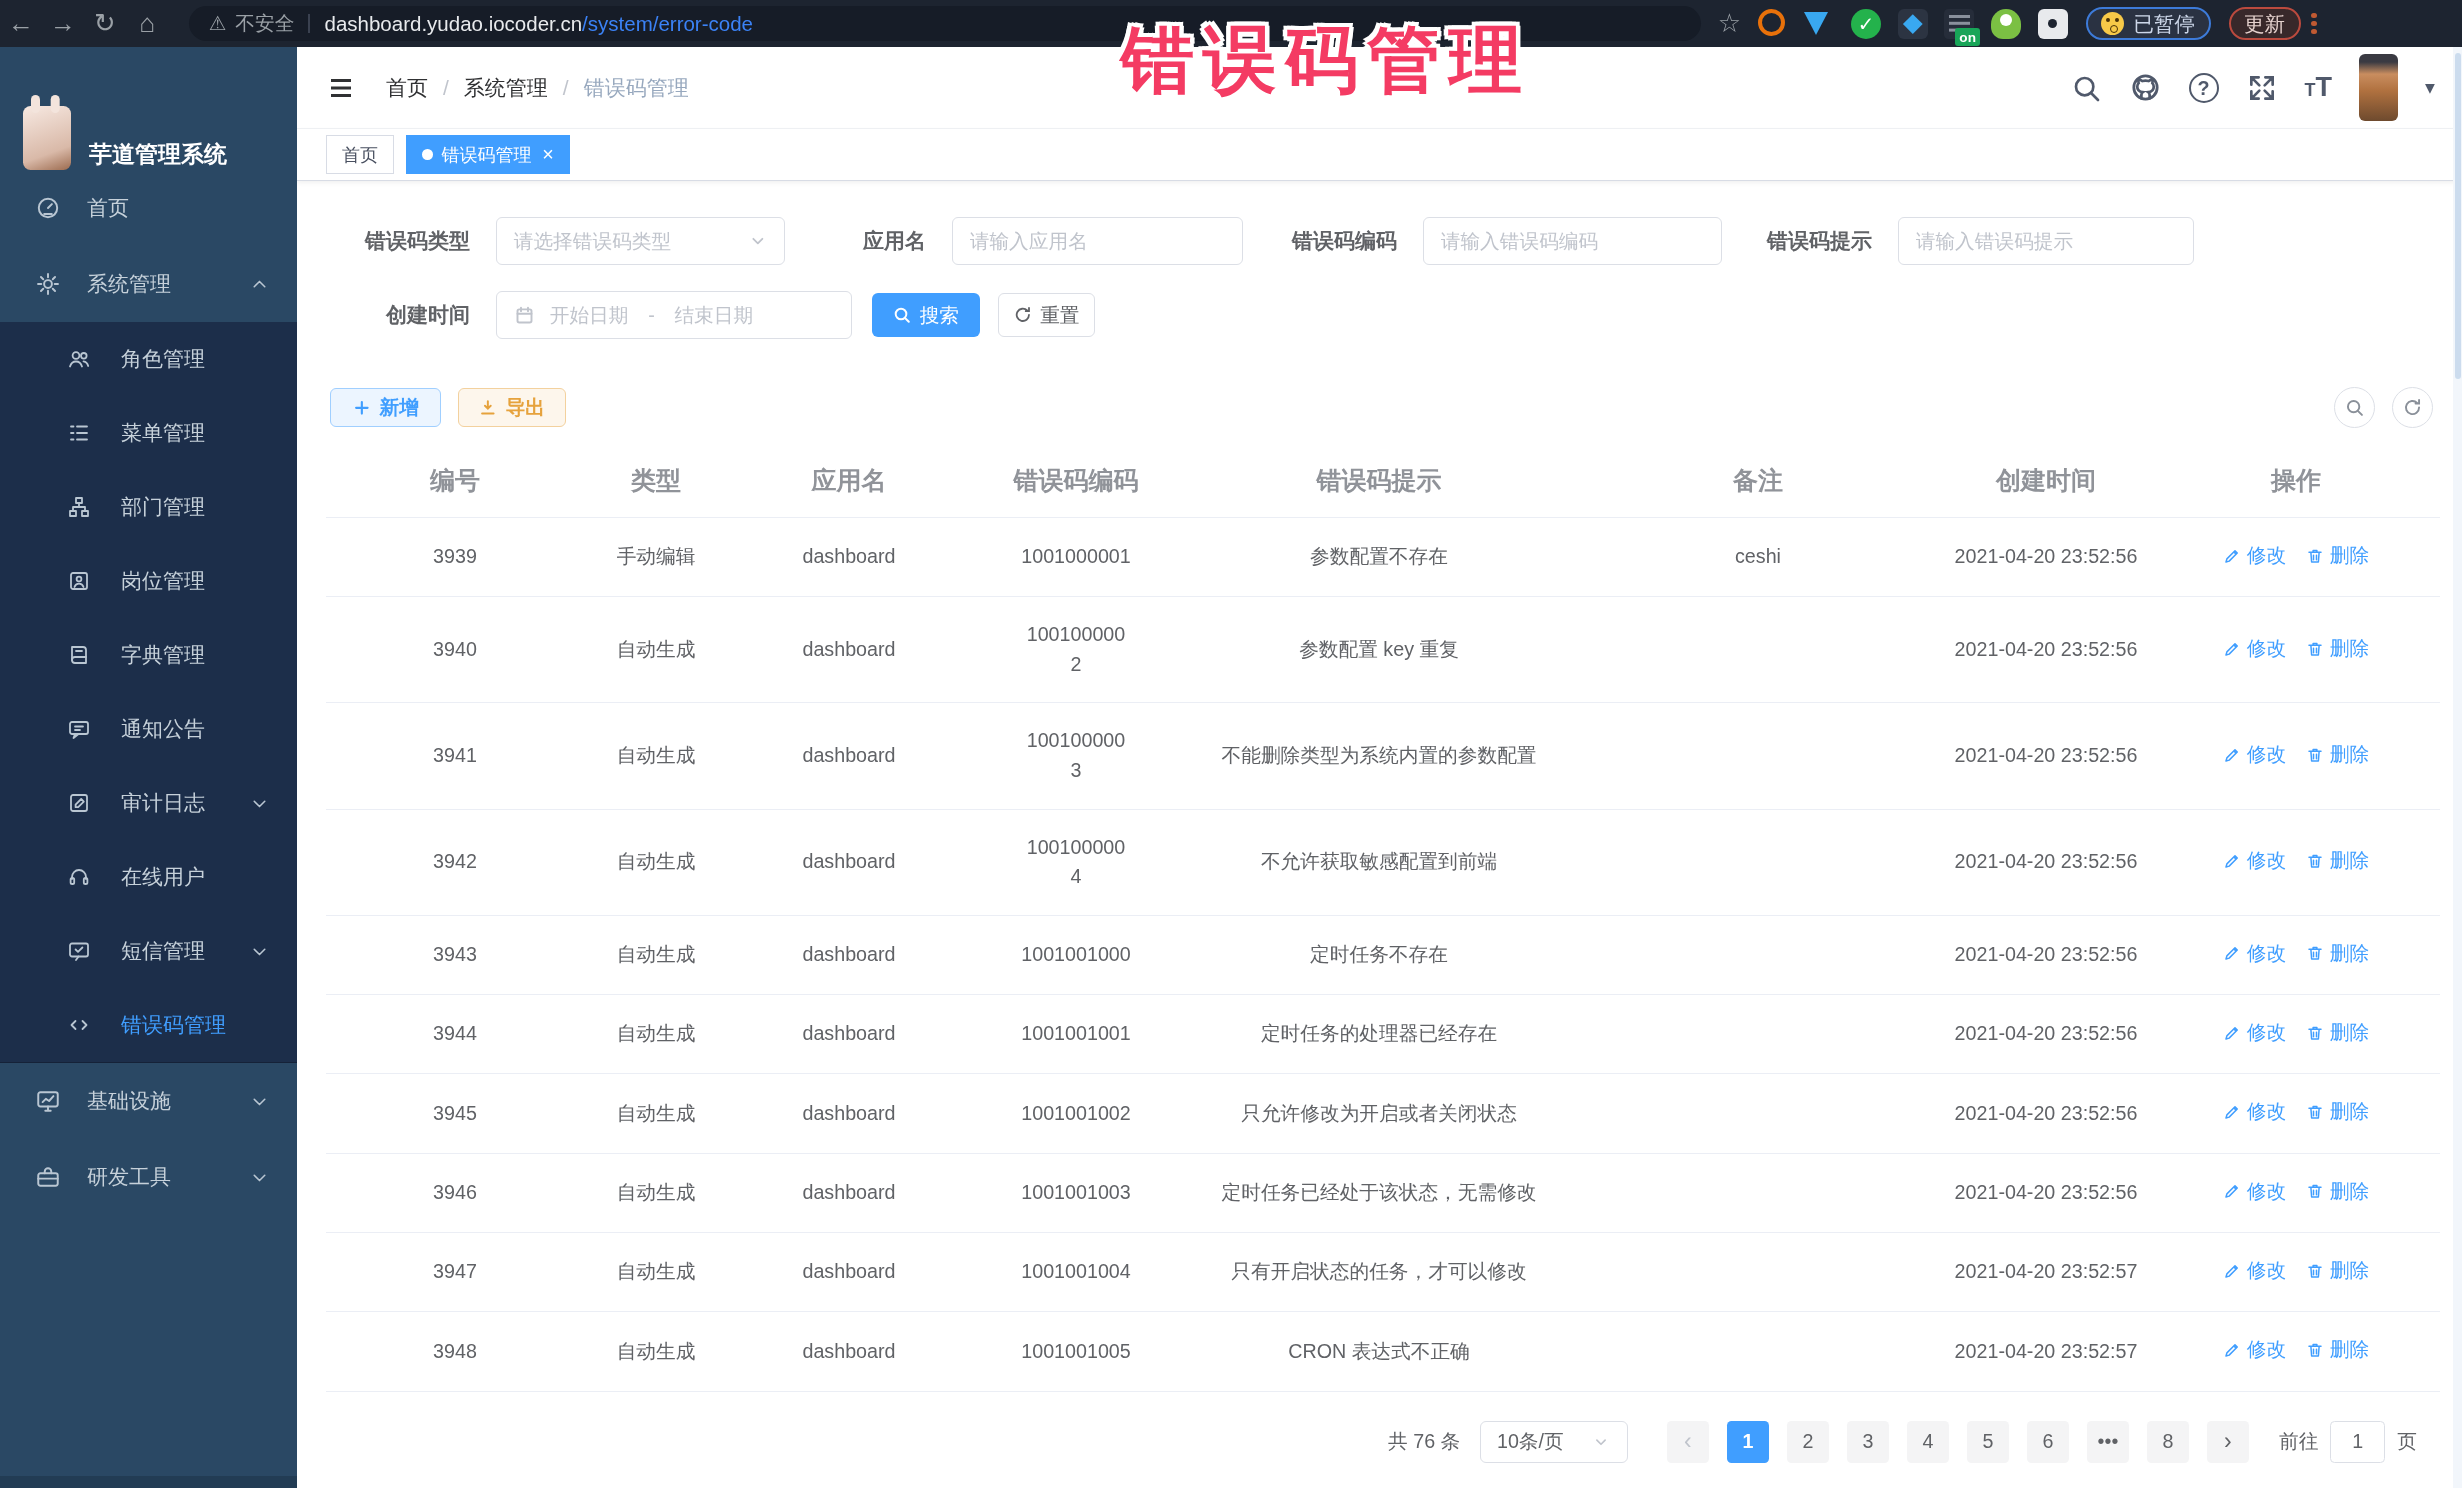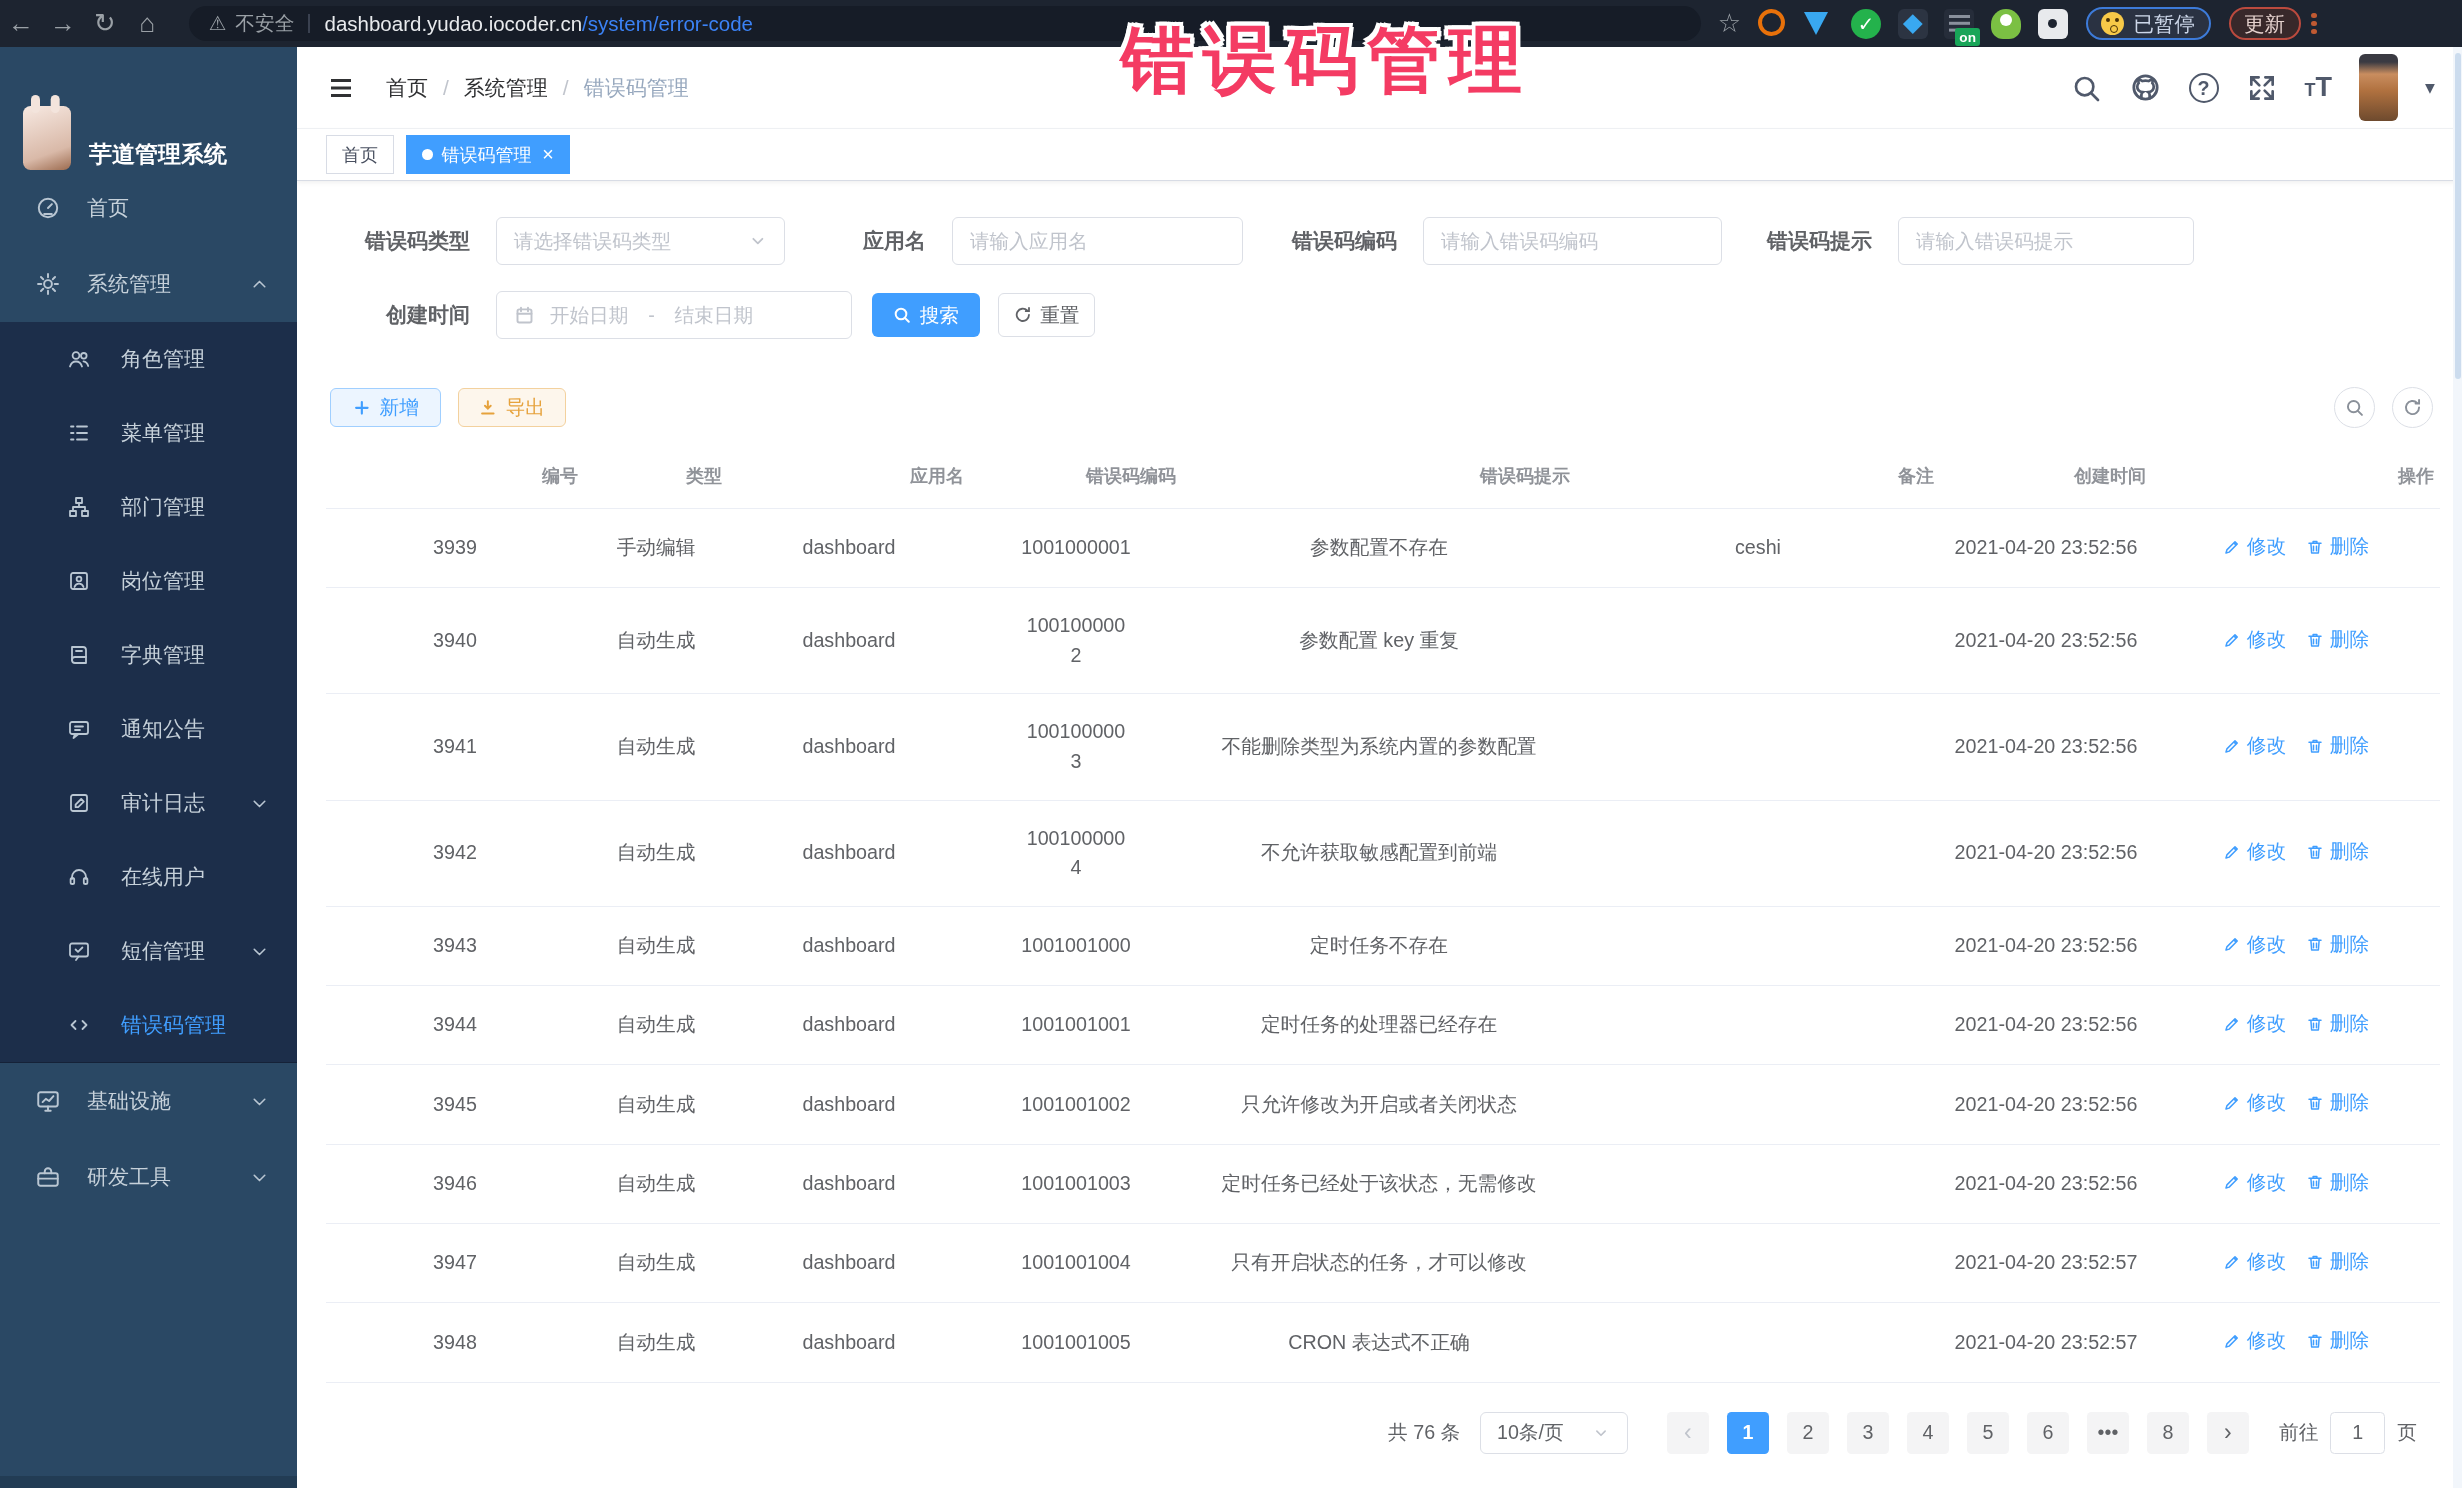--- a/index.html
+++ b/index.html
@@ -115,33 +115,33 @@
   .sel-caret svg, .cal svg { stroke:#c0c4cc; stroke-width:2.2; fill:none; stroke-linecap:round; stroke-linejoin:round; }
   .date-sep { margin:0 19.7px; color:#c0c4cc; }
   .btn { height:44px; border-radius:6px; display:flex; align-items:center; justify-content:center;
     font-size:19.7px; cursor:pointer; border:1.5px solid transparent; }
   #search-btn { width:108px; background:#409eff; color:#fff; margin-left:19.7px; gap:7.6px; }
   #search-btn svg { stroke:#fff; stroke-width:2.4; fill:none; stroke-linecap:round; }
   #reset-btn { width:97px; background:#fff; border-color:#dcdfe6; color:#606266; margin-left:18px; gap:7.6px; }
   #reset-btn svg { stroke:#606266; stroke-width:2.2; fill:none; stroke-linecap:round; }
 
   
-  #toolbar { margin:48px 29px 0 33px; display:flex; align-items:center; }
+  #toolbar { margin:48px 29px 0 33px; display:flex; align-items:center;font-weight:bold; }
   #add-btn { width:111px; height:39px; background:#ecf5ff; border:1.5px solid #a0cfff; color:#409eff; gap:7.6px; }
   #add-btn svg { stroke:#409eff; stroke-width:2.6; fill:none; stroke-linecap:round; }
   #export-btn { width:108px; height:39px; background:#fdf6ec; border:1.5px solid #f3d19e; color:#e6a23c; margin-left:16.7px; gap:7.6px; }
   #export-btn svg { stroke:#e6a23c; stroke-width:2.4; fill:none; stroke-linecap:round; stroke-linejoin:round; }
   #toolbar-right { margin-left:auto; display:flex; gap:16.7px; }
   .circ-btn { width:41px; height:41px; border-radius:50%; border:1.5px solid #dcdfe6; background:#fff;
     display:flex; align-items:center; justify-content:center; cursor:pointer; }
   .circ-btn svg { stroke:#8a9099; stroke-width:2.2; fill:none; stroke-linecap:round; }
 
   
   #tbl { margin:16.7px 29px 0 29px; width:2114px; border-collapse:collapse; table-layout:fixed; }
-  #tbl th { font-size:18px; color:#909399; font-weight:bold; padding:19.7px 6px; border-bottom:1.5px solid #ebeef5; text-align:right; }
+  #tbl th { font-size:25px; color:#909399; font-weight:bold; padding:19.7px 6px; border-bottom:1.5px solid #ebeef5; text-align:center; }
   #tbl td { font-size:19.7px; color:#606266; padding:23px 7.6px; border-bottom:1.5px solid #ebeef5;
     text-align:center; line-height:1.5; vertical-align:middle; }
   #tbl td.code { white-space:pre-line; }
   .op-link { color:#409eff; cursor:pointer; display:inline-flex; align-items:center; gap:6px; }
   .op-link + .op-link { margin-left:19.7px; }
   .op-link svg { stroke:#409eff; stroke-width:2; fill:none; stroke-linecap:round; stroke-linejoin:round; }
 
   
   #pager { margin:29px 45px 0 0; display:flex; align-items:center; justify-content:flex-end; font-size:19.7px; color:#606266; }
   #pg-total { margin-right:19.7px; }

